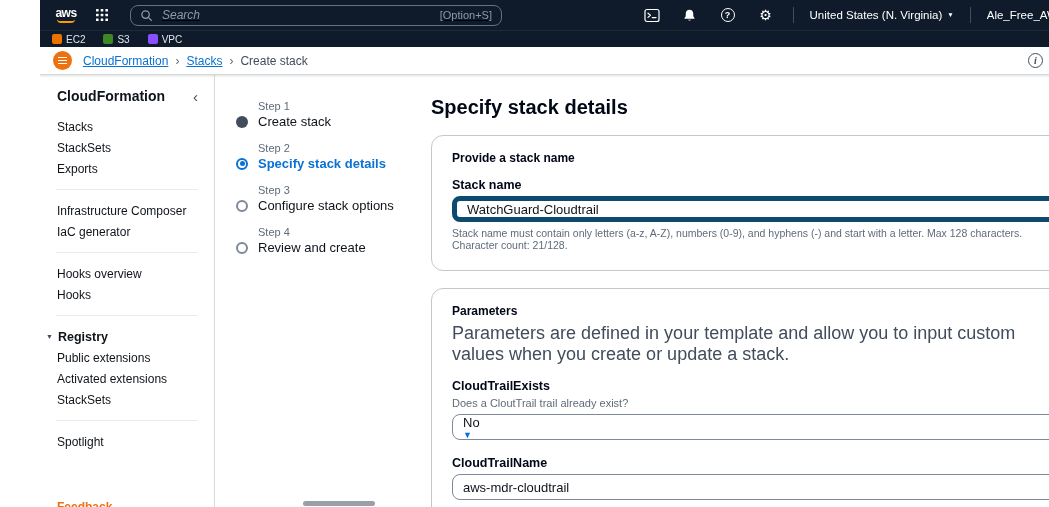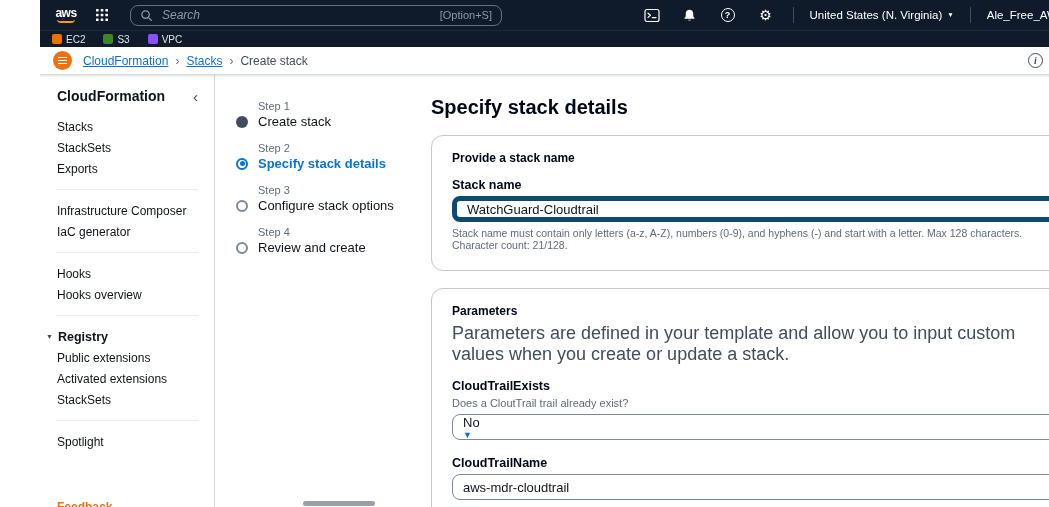--- a/index.html
+++ b/index.html
@@ -6,21 +6,21 @@
   html,body { margin:0; padding:0; }
   body { width:1049px; height:507px; overflow:hidden; font-family:"Liberation Sans",sans-serif; background:#fff; }
   #app { position:relative; width:1049px; height:507px; overflow:hidden;margin-left:40px; }
 
   
   .topbar { height:30px; background:#0f1b2a; display:flex; align-items:center; padding:0 12px; gap:12px; }
   .aws-logo { display:flex; flex-direction:column; align-items:center; width:28px; cursor:pointer; }
   .aws-logo .txt { color:#fff; font-weight:bold; font-size:12px; letter-spacing:-0.5px; line-height:11px; }
   .aws-logo .smile { width:18px; height:4px; border-bottom:2px solid #ff9900; border-radius:0 0 9px 9px; }
   .apps-icon { display:grid; place-items:center; width:20px; height:20px; cursor:pointer; }
-  .searchbox { display:flex; align-items:center; gap:7px; width:372px; height:21px; background:#0f1b2a; border:1px solid #65717e; border-radius:8px; padding:0 9px; margin-left:6px; }
+  .searchbox { display:flex; align-items:center; gap:7px; width:372px; height:21px; background:#0f1b2a; border:1px solid #65717e; border-radius:8px; padding:0 9px; margin-left:6px;text-decoration:underline; }
   .searchbox input { flex:1; background:transparent; border:none; outline:none; color:#d1d5db; font-size:12px; font-family:"Liberation Sans",sans-serif; }
   .searchbox input::placeholder { color:#8d99a8; font-style:italic; }
   .search-shortcut { color:#8d99a8; font-size:11px; }
   .top-right { margin-left:auto; display:flex; align-items:center; gap:16px; }
   .top-icon { display:grid; place-items:center; width:22px; height:22px; cursor:pointer; color:#fff; }
   .gear-glyph { font-size:14px; color:#fff; line-height:1; }
   .icon-circle { width:14px; height:14px; border:1.4px solid #fff; border-radius:50%; display:grid; place-items:center; font-size:9px; color:#fff; font-weight:bold; line-height:1; }
   .top-divider { width:1px; height:16px; background:#414d5c; }
   .top-menu { display:flex; align-items:center; gap:5px; color:#fff; font-size:11.5px; cursor:pointer; white-space:nowrap; }
   .caret-sm { font-size:6.5px; color:#fff; line-height:1; }
@@ -197,22 +197,22 @@
         <span class="side-title">CloudFormation</span>
         <span class="collapse-icon">‹</span>
       </div>
       <div class="side-item">Stacks</div>
       <div class="side-item">StackSets</div>
       <div class="side-item">Exports</div>
       <div class="side-divider"></div>
       <div class="side-item">Infrastructure Composer</div>
       <div class="side-item">IaC generator</div>
       <div class="side-divider"></div>
+      <div class="side-item">Hooks overview</div>
       <div class="side-item">Hooks</div>
-      <div class="side-item">Hooks overview</div>
       <div class="side-divider"></div>
       <div class="side-heading">
         <span class="caret">▼</span>
         <span>Registry</span>
       </div>
       <div class="side-item">Public extensions</div>
       <div class="side-item">Activated extensions</div>
       <div class="side-item">StackSets</div>
       <div class="side-divider"></div>
       <div class="side-item">Spotlight</div>

